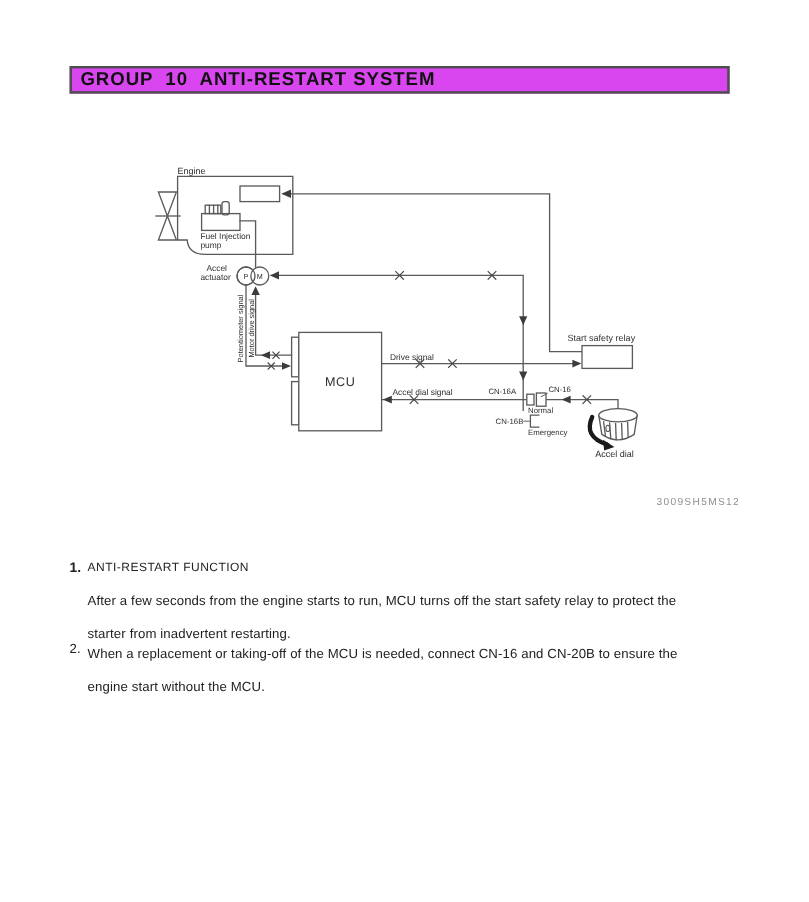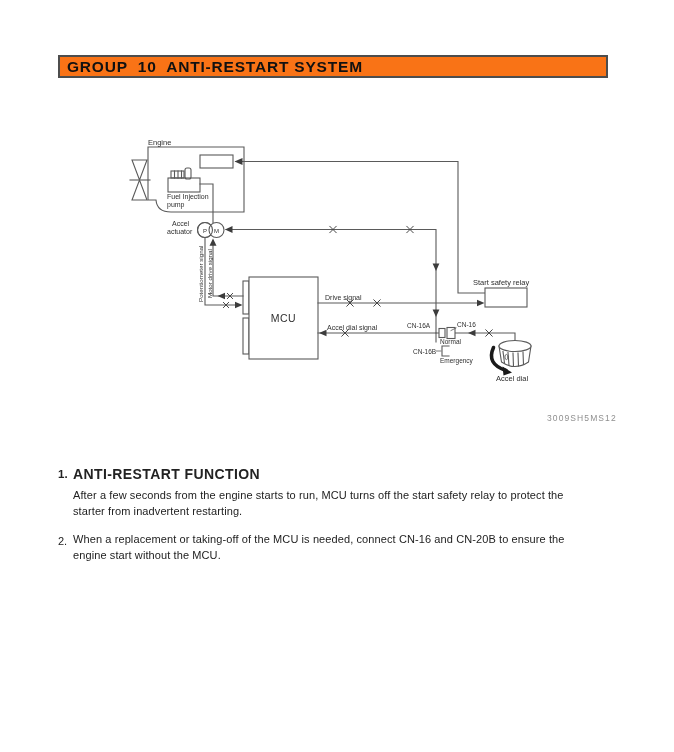--- a/index.html
+++ b/index.html
@@ -5,39 +5,39 @@
   html,body { margin:0; padding:0; }
   body {
     width:674px; height:752px; position:relative;
     background:#ffffff; overflow:hidden;
     font-family:"Liberation Sans", sans-serif;
     color:#1e1e1e;
   }
   .header-bar {
     position:absolute; left:58px; top:55px;
     width:546px; height:19px;
-    background:#f97316; border:2px solid #4d4d4d;
+    background:#d946ef; border:2px solid #4d4d4d;
     display:flex; align-items:center;
   }
   .header-title {
     font-size:15.5px; font-weight:bold; letter-spacing:0.8px;
     color:#111; padding-left:7px; white-space:pre;
   }
   .diagram-svg { position:absolute; left:0; top:0; }
   .figure-code {
     position:absolute; left:547px; top:413px;
     font-size:8.5px; letter-spacing:1.1px; color:#8f8f8f;
   }
   .text-section { position:absolute; left:58px; width:552px; font-size:11px; color:#222; }
   .sec-marker { position:absolute; left:0; top:0; line-height:20px; }
   .sec-marker.bold { font-weight:bold; font-size:11.5px; }
-  .sec-title { font-weight:bold; font-size:14px; letter-spacing:0.4px; margin-left:15px; line-height:20px; }
+  .sec-title { font-weight:normal; font-size:10px; letter-spacing:0.4px; margin-left:15px; line-height:20px; }
   .sec-body {
     margin-left:15px; margin-top:3px;
-    line-height:16px; white-space:pre-line; letter-spacing:0.1px;
+    line-height:28px; white-space:pre-line; letter-spacing:0.1px;
   }
   .sec-body.first-line-flow { margin-top:0; }
   svg text { fill:#2f2f2f; }
 </style>
 </head>
 <body>
 
 <div class="header-bar">
   <span class="header-title">GROUP  10  ANTI-RESTART SYSTEM</span>
 </div>

